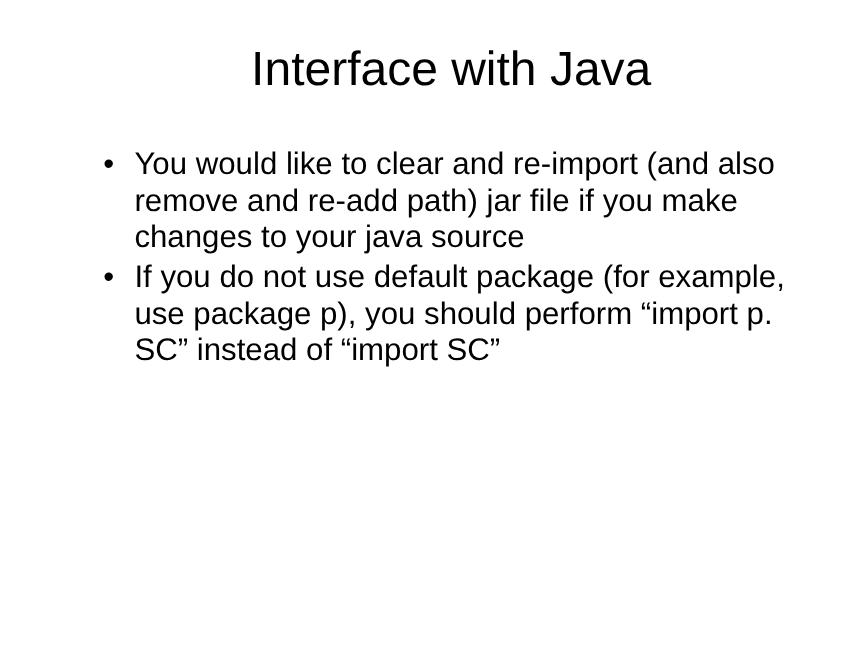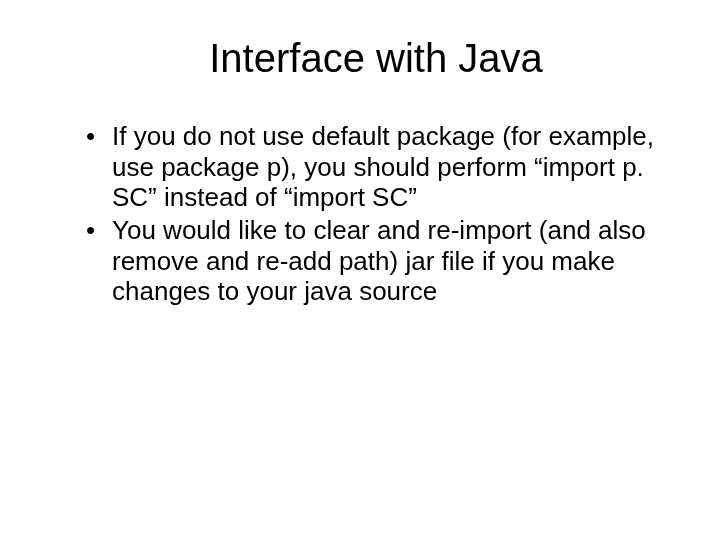--- a/index.html
+++ b/index.html
@@ -45,16 +45,16 @@
     top: 0;
     font-size: 26px;
   }
 </style>
 </head>
 <body>
 
 <div class="slide">
   <h1 class="title">Interface with Java</h1>
   <ul class="bullets">
+    <li>You would like to clear and re-import (and also remove and re-add path) jar file if you make changes to your java source</li>
     <li>If you do not use default package (for example, use package p), you should perform “import p. SC” instead of “import SC”</li>
-    <li>You would like to clear and re-import (and also remove and re-add path) jar file if you make changes to your java source</li>
   </ul>
 </div>
 
 </body></html>

